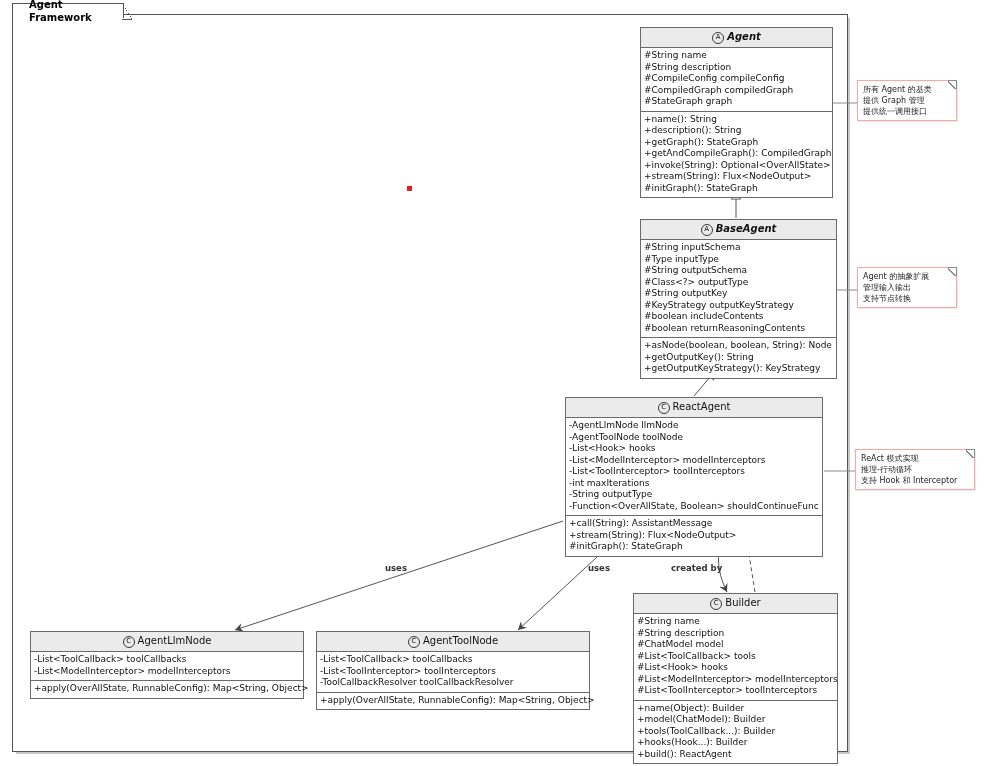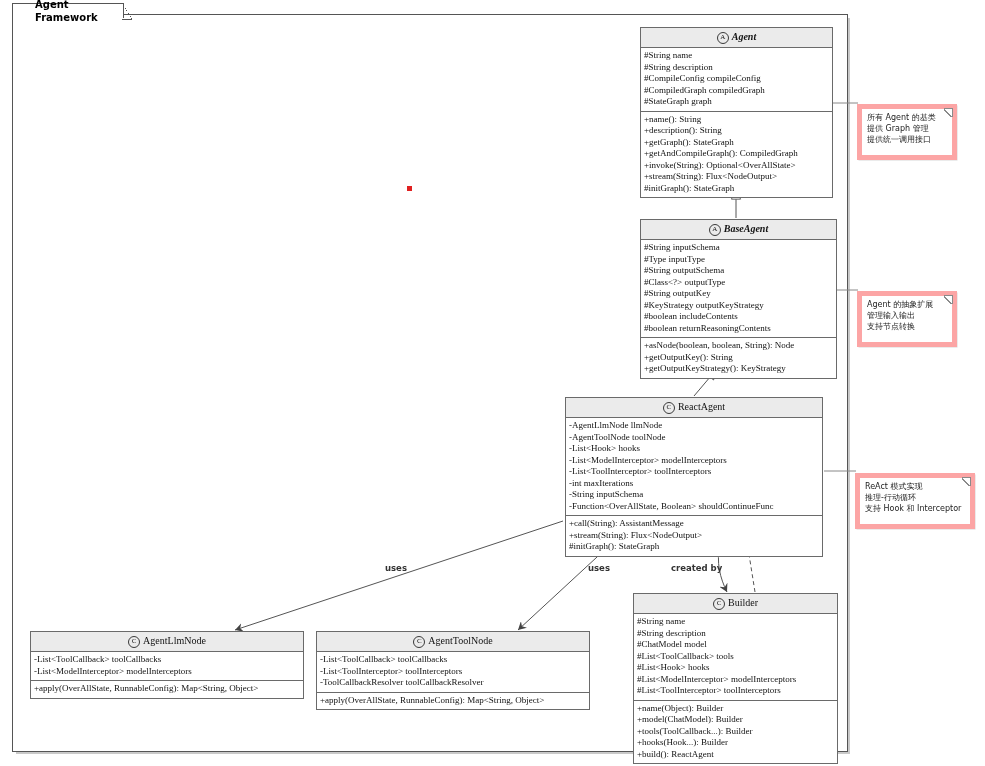--- a/index.html
+++ b/index.html
@@ -7,48 +7,48 @@
        font-family:"DejaVu Sans","Liberation Sans",sans-serif;
        -webkit-font-smoothing:none;}
   .canvas{position:absolute;left:0;top:0;width:985px;height:766px;}
 
   
   .frame{position:absolute;left:12px;top:14px;width:836px;height:738px;
          border:1px solid #555;background:#fff;box-sizing:border-box;
          box-shadow:3px 3px 0 -1px #c9c9c9;}
   .frame-tab{position:absolute;left:12px;top:3px;height:15px;
              border:1px solid #555;border-bottom:none;background:#fff;
-             box-sizing:border-box;padding:0 6px 0 22px;
+             box-sizing:border-box;padding:0 6px 0 16px;
              display:flex;align-items:center;z-index:5;}
   .frame-tab span{font-size:10px;font-weight:bold;color:#000;line-height:13px;}
   .frame-tab .fold{position:absolute;right:-9px;top:-1px;width:10px;height:16px;
                    border-bottom:1px solid #555;
                    background:linear-gradient(to bottom left, transparent 49.5%, #555 49.5%, #555 51%, transparent 51%);}
 
   
   .cls{position:absolute;border:1px solid #6a6a6a;background:#fff;
-       box-sizing:border-box;font-size:9px;color:#111;font-family:Liberation Serif, serif;}
+       box-sizing:border-box;font-size:9px;color:#111;}
   .cls .hdr{background:#ebebeb;border-bottom:1px solid #6a6a6a;
             text-align:center;padding:3px 2px 3px;
             font-size:10px;line-height:12px;white-space:nowrap;}
   .cls .hdr .nm{margin-left:3px;}
   .cls .hdr.abs .nm{font-style:italic;font-weight:bold;}
   .cls .hdr.con .nm{font-weight:normal;}
   .stereo{display:inline-block;width:10px;height:10px;line-height:9px;
           border:1px solid #3a3a3a;border-radius:50%;font-size:7px;
           text-align:center;vertical-align:1px;font-style:normal;font-weight:normal;}
   .cls .sect{padding:2px 3px 3px 3px;}
   .cls .sect + .sect{border-top:1px solid #6a6a6a;}
   .cls .row{line-height:11.5px;white-space:nowrap;font-size:9px;}
 
   
-  .note{position:absolute;border:5px solid #fca5a5;background:#fff;
-        box-sizing:border-box;padding:3px 5px 10px 5px;font-size:8px;
+  .note{position:absolute;border:1px solid #fca5a5;background:#fff;
+        box-sizing:border-box;padding:3px 5px 3px 5px;font-size:8px;
         color:#222;line-height:11px;
-        box-shadow:1px 1px 0 -0.5px #d8d8d8;margin-top:24px;}
+        box-shadow:1px 1px 0 -0.5px #d8d8d8;}
   .note .fold{position:absolute;right:-1px;top:-1px;width:9px;height:9px;
               background:linear-gradient(to bottom left, #fff 49%, #8a8a8a 49%, #8a8a8a 58%, transparent 58%);
               border-top:1px solid #8a8a8a;border-right:1px solid #8a8a8a;box-sizing:border-box;}
   .note .nline{white-space:nowrap;}
 
   
   svg.links{position:absolute;left:0;top:0;width:985px;height:766px;
             pointer-events:none;overflow:visible;}
   .lbl{position:absolute;font-size:8.5px;color:#333;background:transparent;white-space:nowrap;font-weight:bold;}
 
@@ -144,21 +144,21 @@
     <div class="hdr con">
       <span class="stereo">C</span><span class="nm">ReactAgent</span>
     </div>
     <div class="sect">
       <div class="row">-AgentLlmNode llmNode</div>
       <div class="row">-AgentToolNode toolNode</div>
       <div class="row">-List&lt;Hook&gt; hooks</div>
       <div class="row">-List&lt;ModelInterceptor&gt; modelInterceptors</div>
       <div class="row">-List&lt;ToolInterceptor&gt; toolInterceptors</div>
       <div class="row">-int maxIterations</div>
-      <div class="row">-String inputSchema</div>
+      <div class="row">-String outputType</div>
       <div class="row">-Function&lt;OverAllState, Boolean&gt; shouldContinueFunc</div>
     </div>
     <div class="sect">
       <div class="row">+call(String): AssistantMessage</div>
       <div class="row">+stream(String): Flux&lt;NodeOutput&gt;</div>
       <div class="row">#initGraph(): StateGraph</div>
     </div>
   </div>
 
   <div class="cls" id="c-builder" style="left:633px;top:593px;width:205px;">

